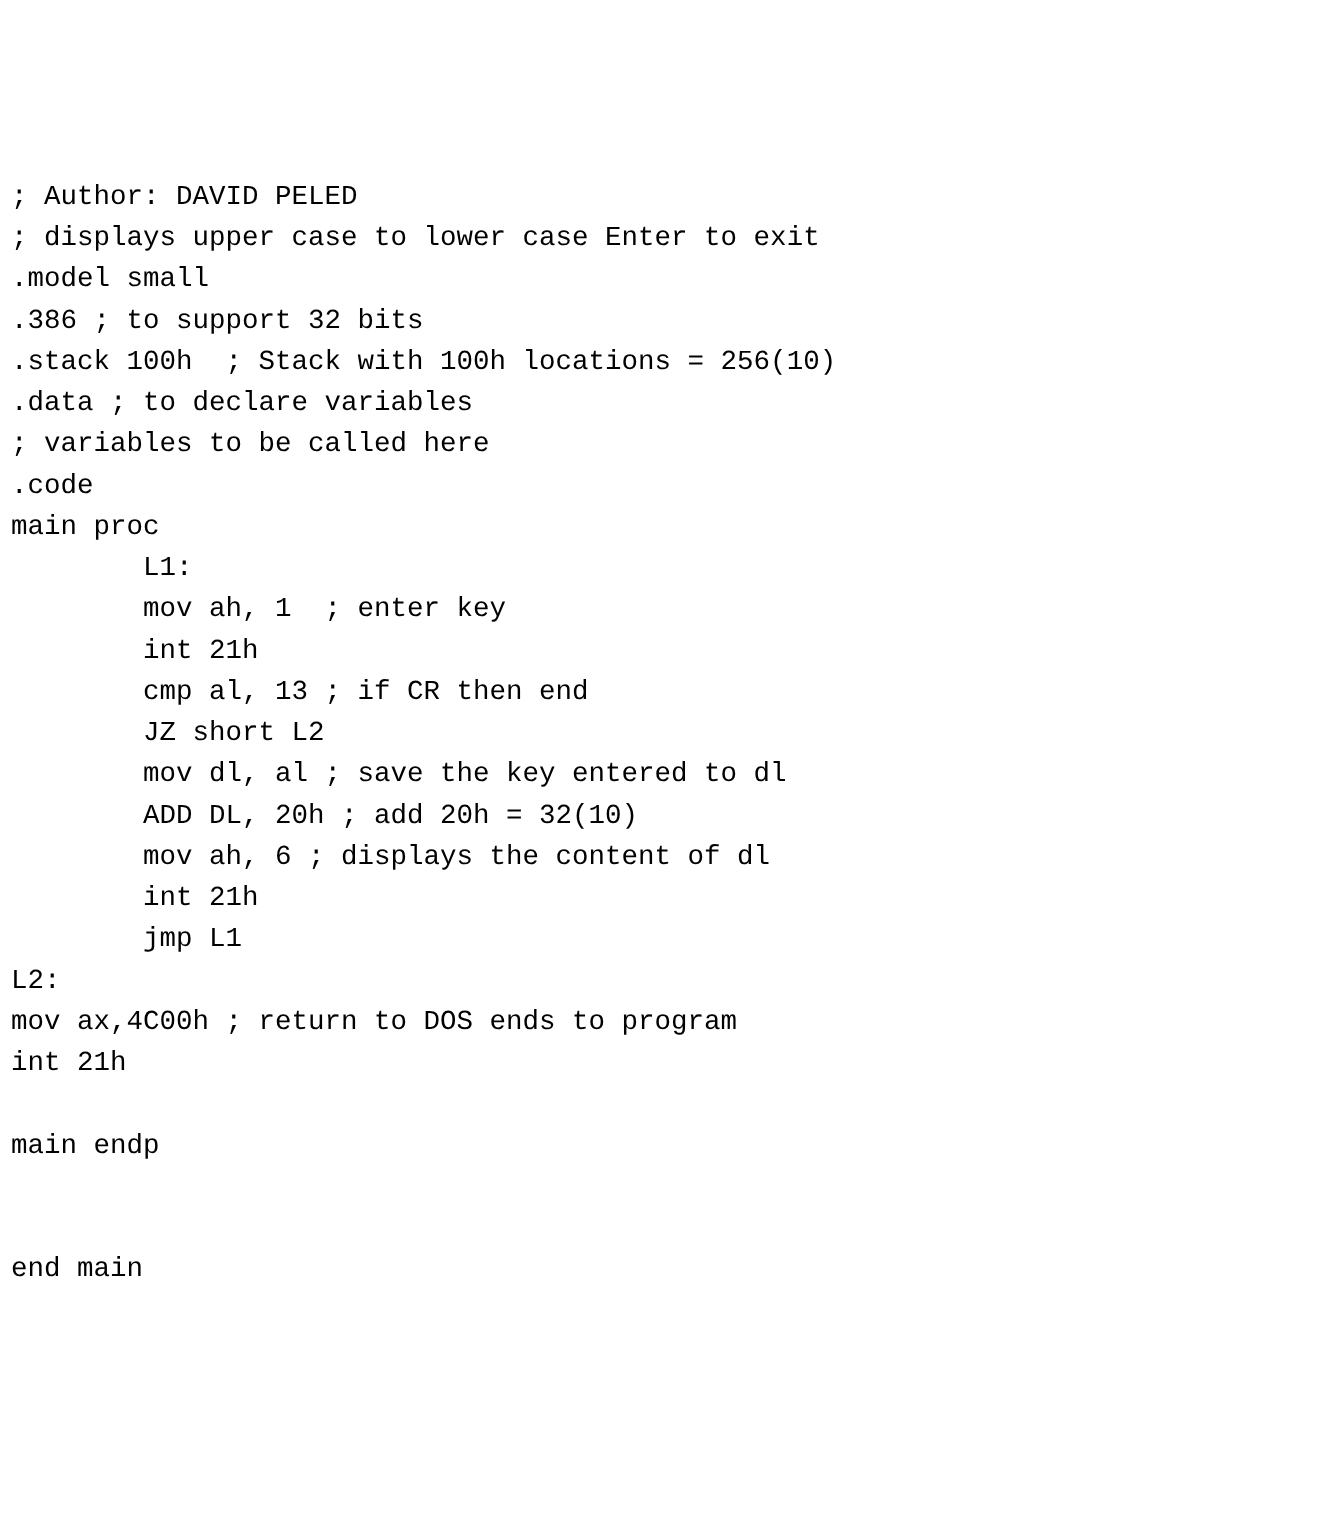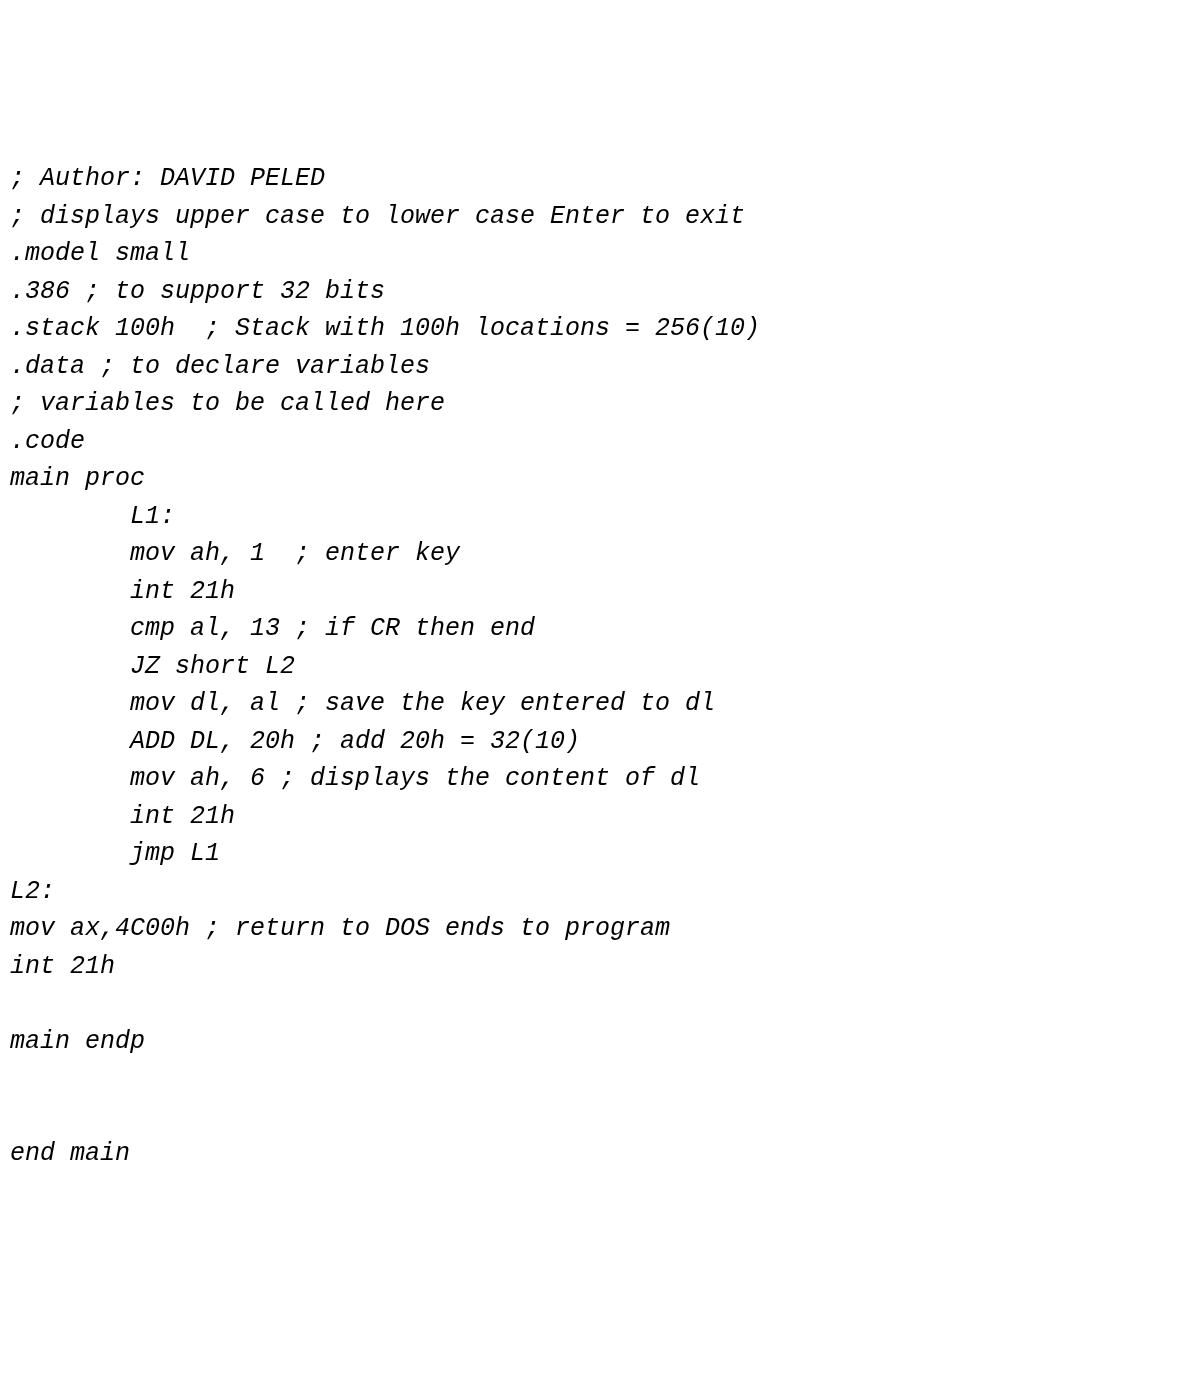--- a/index.html
+++ b/index.html
@@ -7,21 +7,20 @@
       padding: 10px;
       background: #ffffff;
       font-family: "Consolas", "Courier New", monospace;
       font-size: 25px;
       line-height: 1.5;
       color: #000000;
       white-space: pre;
     }
     .code-block {
       white-space: pre;
-      font-style: italic;
     }
   </style>
 </head>
 <body>
 
 
 
 <div class="code-block"><span>; Author: DAVID PELED</span>
 <span>; displays upper case to lower case Enter to exit</span>
 <span>.model small</span>

